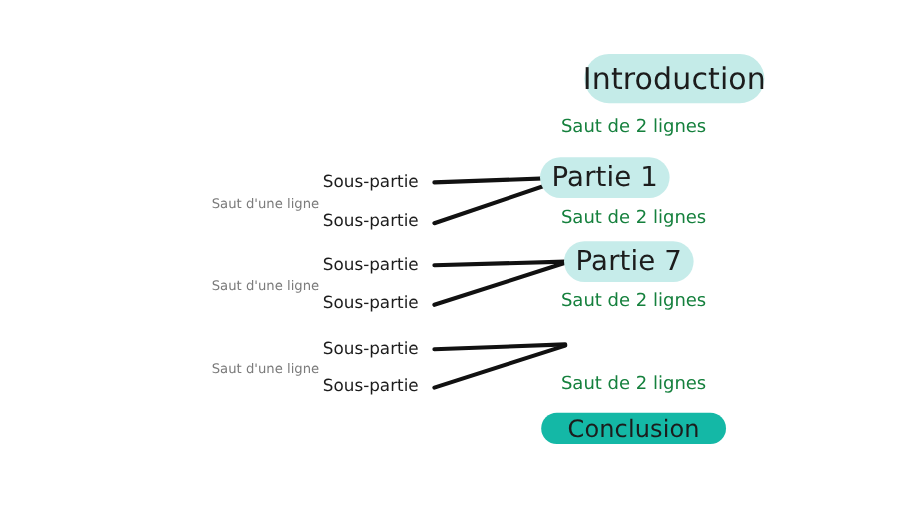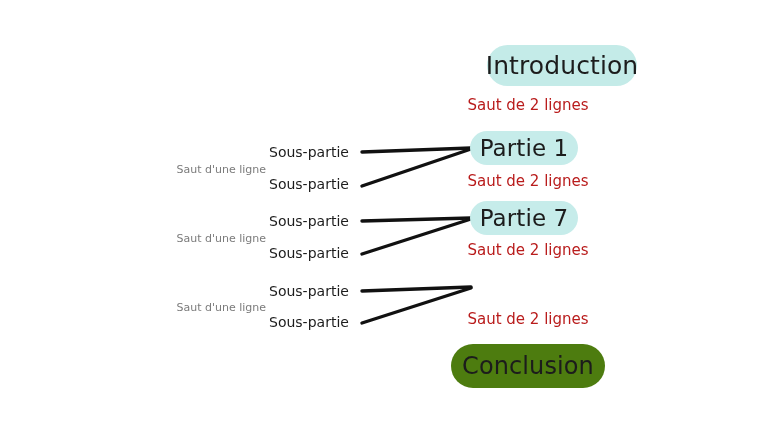--- a/index.html
+++ b/index.html
@@ -51,39 +51,39 @@
     background: #c4ebe8;
     font-size: 25px;
     margin-left: 32px;
   }
   .pill-partie {
     width: 108px;
     height: 34px;
     background: #c6ecea;
     font-size: 23px;
   }
-  .pill-p1 { left: 470px; top: 131px; align-items: center; }
+  .pill-p1 { left: 450px; top: 131px; align-items: center; }
   .pill-p2 { left: 470px; top: 201px; }
   .pill-p3 { left: 470px; top: 270px; }
   .pill-concl {
     left: 451px;
     top: 344px;
     width: 154px;
-    height: 44px;
-    background: #4d7c0f;
-    font-size: 24px;
+    height: 26px;
+    background: #14b8a6;
+    font-size: 20px;
   }
 
   
   .saut2 {
     position: absolute;
     left: 463px;
     width: 130px;
     text-align: center;
-    color: #b91c1c;
+    color: #15803d;
     font-size: 15px;
     white-space: nowrap;
   }
   .saut2-a { top: 96px; }
   .saut2-b { top: 172px; }
   .saut2-c { top: 241px; }
   .saut2-d { top: 310px; }
 
   .saut1 {
     position: absolute;

